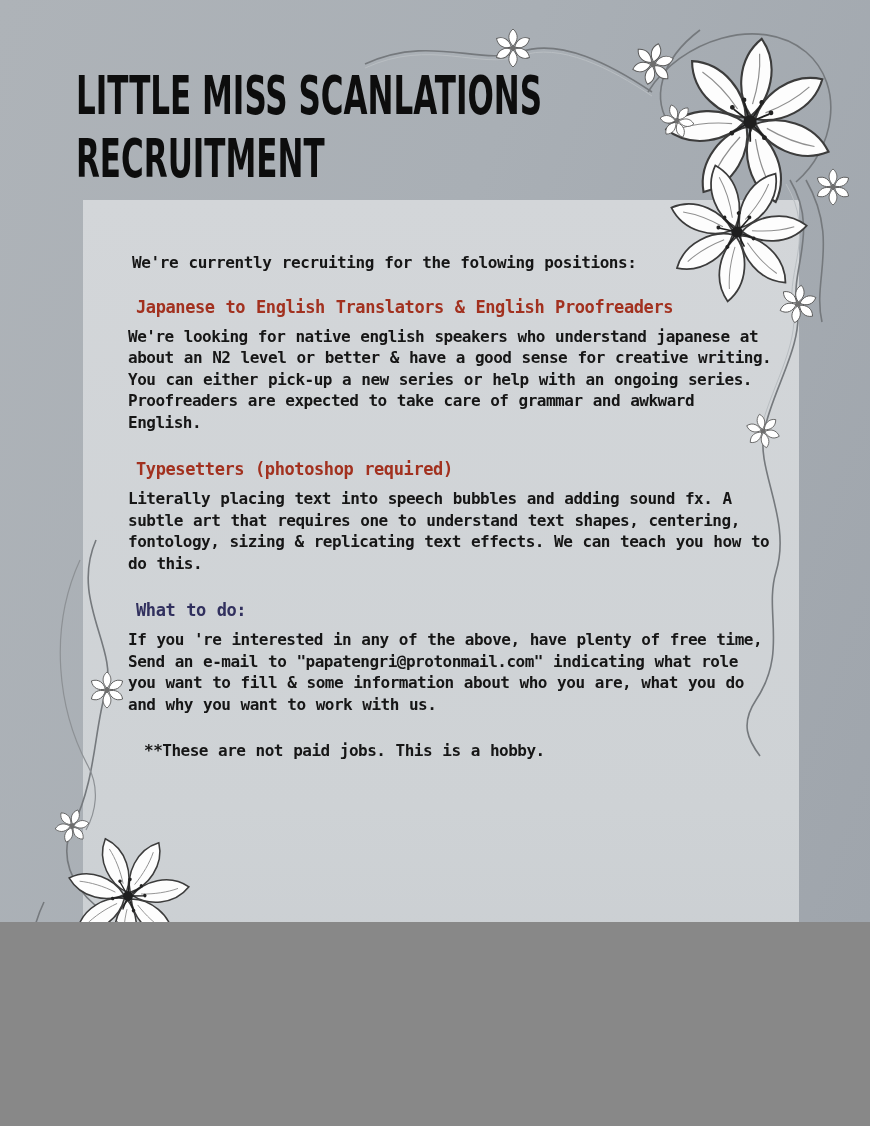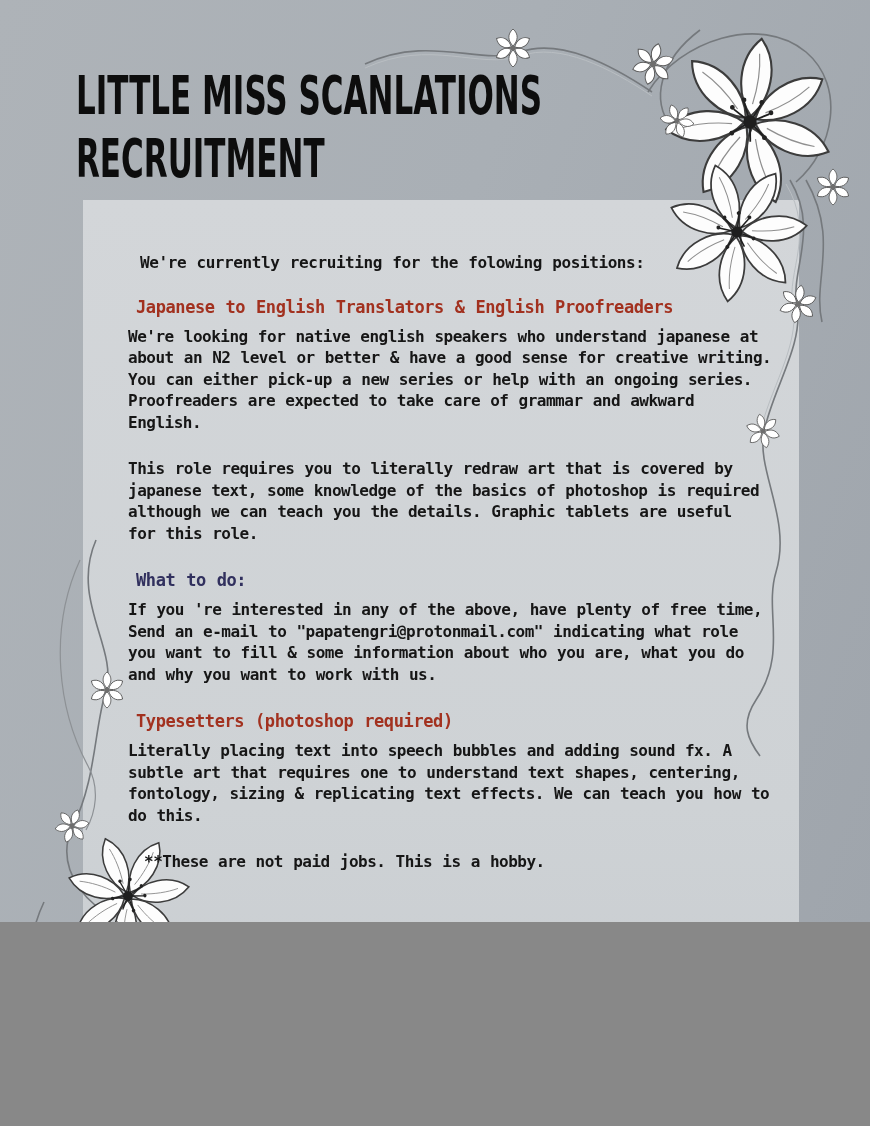--- a/index.html
+++ b/index.html
@@ -31,21 +31,21 @@
     white-space:nowrap;
   }
   
   #content{
     position:absolute;left:128px;top:252px;width:660px;z-index:3;
     color:#161616;
   }
   .intro{
     font:bold 16px/21.5px "DejaVu Sans Mono", monospace;
     letter-spacing:-0.4px;word-spacing:1px;
-    margin:0 0 22px 12px;
+    margin:0 0 22px 4px;
   }
   .section{margin:0 0 25px 0;}
   .heading{
     font:bold 17px/22px "DejaVu Sans Mono", monospace;
     letter-spacing:-0.4px;word-spacing:1px;
     margin:8px;
   }
   .heading-red{color:#a2311f;}
   .heading-navy{color:#31305e;}
   .body-text{
@@ -195,40 +195,36 @@
     <div class="section">
       <h2 class="heading heading-red">Japanese to English Translators &amp; English Proofreaders</h2>
       <p class="body-text">We're looking for native english speakers who understand japanese at
 about an N2 level or better &amp; have a good sense for creative writing.
 You can either pick-up a new series or help with an ongoing series.
 Proofreaders are expected to take care of grammar and awkward
 English.</p>
     </div>
 
     <div class="section">
-      <p class="body-text">This role requires you to literally redraw art that is covered by
-japanese text, some knowledge of the basics of photoshop is required
-although we can teach you the details. Graphic tablets are useful
-for this role.</p>
+    </div>
+
+    <div class="section">
+      <h2 class="heading heading-red">Typesetters (photoshop required)</h2>
+      <p class="body-text">Literally placing text into speech bubbles and adding sound fx. A
+subtle art that requires one to understand text shapes, centering,
+fontology, sizing &amp; replicating text effects. We can teach you how to
+do this.</p>
     </div>
 
     <div class="section">
       <h2 class="heading heading-navy">What to do:</h2>
       <p class="body-text">If you 're interested in any of the above, have plenty of free time,
 Send an e-mail to "papatengri@protonmail.com" indicating what role
 you want to fill &amp; some information about who you are, what you do
 and why you want to work with us.</p>
-    </div>
-
-    <div class="section">
-      <h2 class="heading heading-red">Typesetters (photoshop required)</h2>
-      <p class="body-text">Literally placing text into speech bubbles and adding sound fx. A
-subtle art that requires one to understand text shapes, centering,
-fontology, sizing &amp; replicating text effects. We can teach you how to
-do this.</p>
     </div>
 
     <p class="note">**These are not paid jobs. This is a hobby.</p>
   </div>
 
   <div id="signoff">
     <div class="l1">Japanese you the best</div>
     <div class="l2">in these trying times.</div>
   </div>
 

